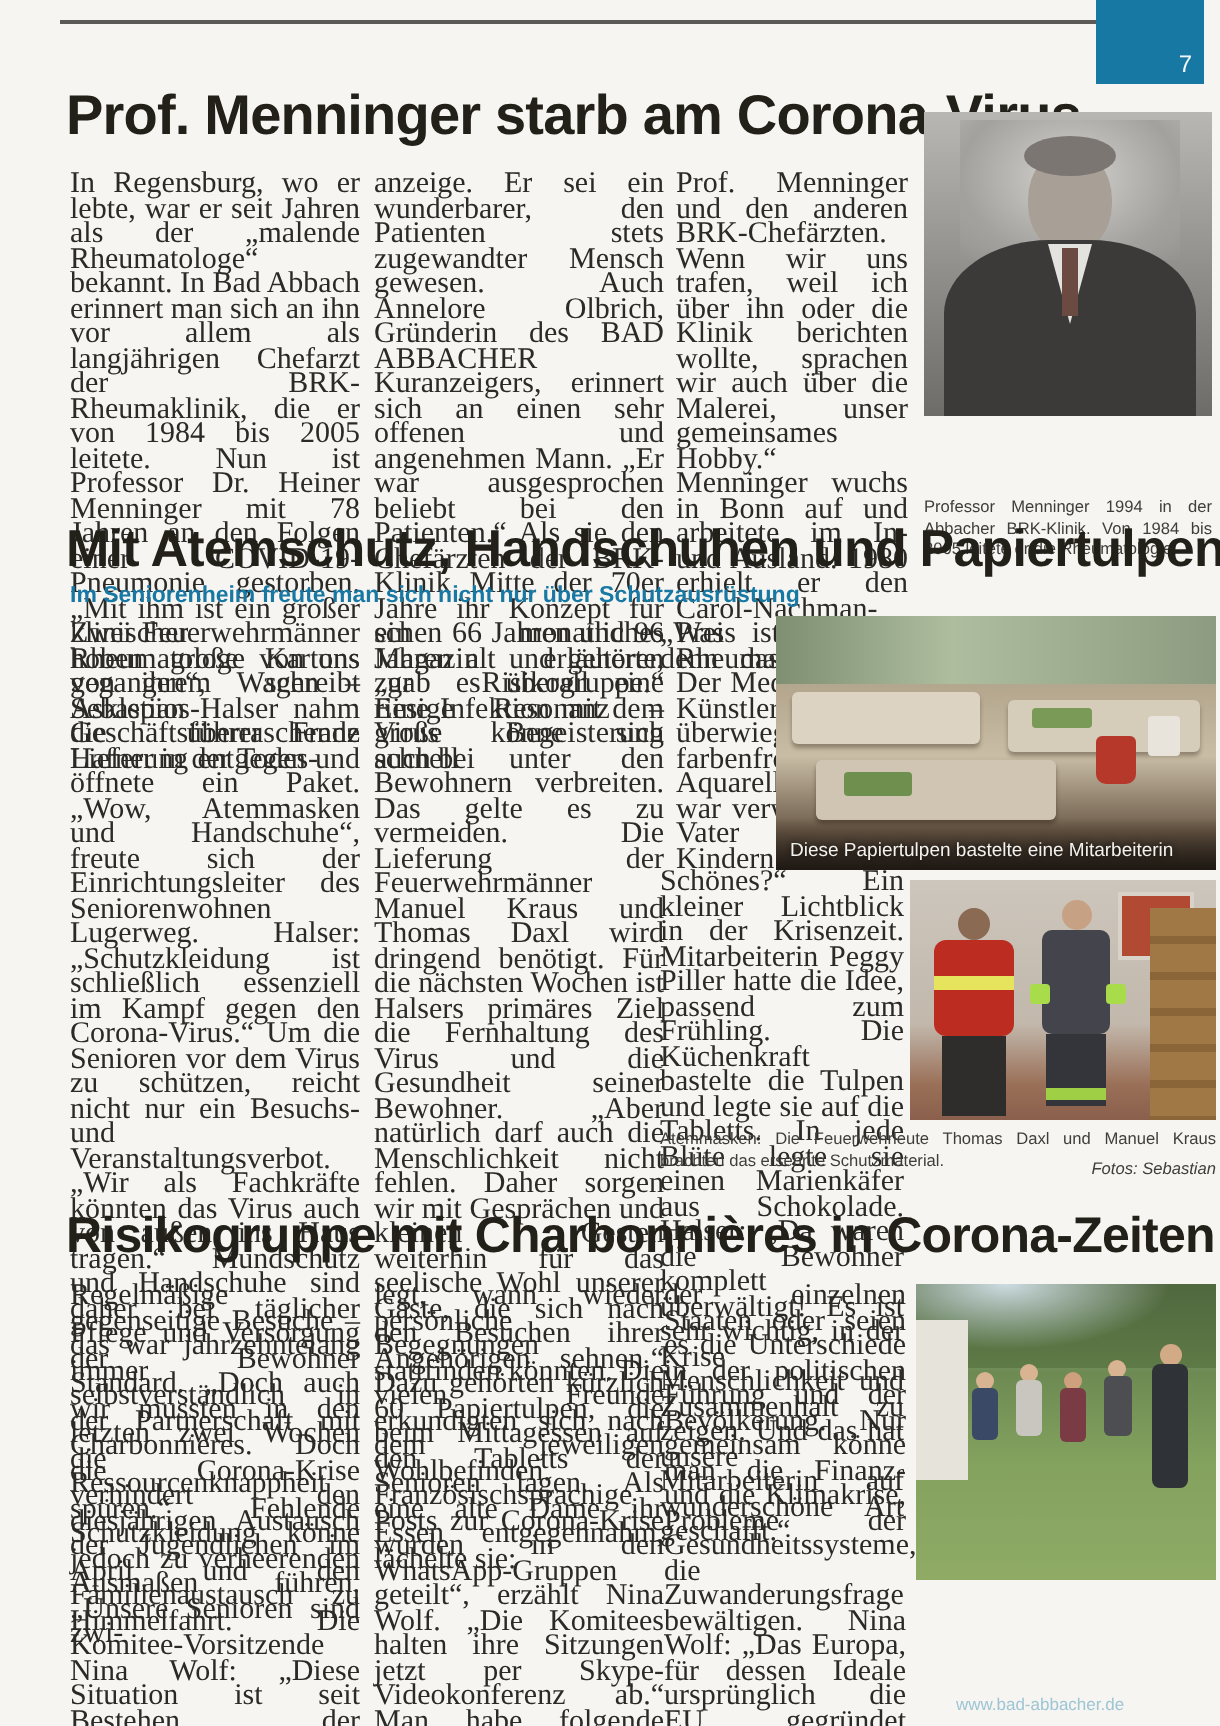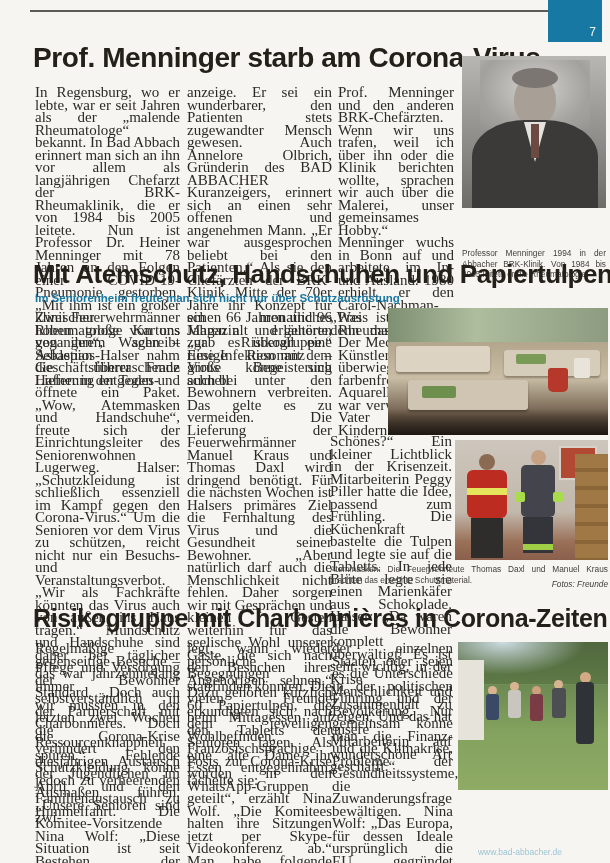--- a/index.html
+++ b/index.html
@@ -74,40 +74,41 @@
   <div class="photo" style="left:388px;top:308px;width:220px;height:127px;background:linear-gradient(180deg,#9aa78c 0%,#b5a88f 30%,#c9bda6 55%,#6b5a48 85%,#3e352c 100%);">
     <div style="left:0;top:0;width:220px;height:34px;background:linear-gradient(90deg,#7e8f72,#aebd9e 40%,#8d9c80);"></div>
     <div style="left:8px;top:38px;width:94px;height:26px;border-radius:3px;background:#ddd3c2;box-shadow:0 2px 2px rgba(60,45,30,.4);"></div>
     <div style="left:116px;top:42px;width:96px;height:26px;border-radius:3px;background:#d6ccba;box-shadow:0 2px 2px rgba(60,45,30,.4);"></div>
     <div style="left:20px;top:72px;width:120px;height:30px;border-radius:3px;background:#cfc5b2;box-shadow:0 2px 2px rgba(50,38,26,.45);"></div>
     <div style="left:34px;top:78px;width:34px;height:12px;background:#6f8f4e;border-radius:2px;"></div>
     <div style="left:128px;top:46px;width:30px;height:10px;background:#7a9a57;border-radius:2px;"></div>
     <div style="left:160px;top:60px;width:20px;height:24px;border-radius:3px 3px 5px 5px;background:#b5382a;"></div>
     <div style="left:186px;top:50px;width:16px;height:20px;border-radius:2px;background:#e8e4dc;"></div>
     <div style="left:0;bottom:0;width:220px;height:26px;background:linear-gradient(180deg,transparent,rgba(20,14,10,.75));"></div>
+    <div class="overlay-caption">Diese Papiertulpen bastelte eine Mitarbeiterin</div>
   </div>
 
   <div class="photo" style="left:455px;top:440px;width:153px;height:120px;background:linear-gradient(180deg,#cdc6bc 0%,#c2b8ac 60%,#9a7058 85%,#8a5f4c 100%);">
     <div style="left:104px;top:6px;width:34px;height:30px;background:#b24a33;border:2px solid #d8d2c8;"></div>
     <div style="left:120px;top:14px;width:33px;height:106px;background:repeating-linear-gradient(180deg,#a07845 0 14px,#8a6538 14px 18px);"></div>
     <div style="left:24px;top:14px;width:16px;height:16px;border-radius:50%;background:#8a6a52;"></div>
     <div style="left:12px;top:30px;width:40px;height:48px;border-radius:6px;background:#bd2c20;"></div>
     <div style="left:12px;top:48px;width:40px;height:7px;background:#e6e45c;"></div>
     <div style="left:16px;top:78px;width:32px;height:40px;background:#2f2d2b;"></div>
     <div style="left:76px;top:10px;width:15px;height:15px;border-radius:50%;background:#c7a183;"></div>
     <div style="left:66px;top:25px;width:34px;height:52px;border-radius:5px;background:#43444c;"></div>
     <div style="left:60px;top:52px;width:10px;height:10px;border-radius:2px;background:#a9dc4a;"></div>
     <div style="left:98px;top:52px;width:10px;height:10px;border-radius:2px;background:#a9dc4a;"></div>
     <div style="left:68px;top:77px;width:30px;height:36px;background:#34353b;"></div>
     <div style="left:68px;top:104px;width:30px;height:6px;background:#9fcf45;"></div>
   </div>
 
   <div class="caption" style="left:330px;top:564px;width:278px;height:26px;">
     <span>Atemmasken: Die Feuerwehrleute Thomas Daxl und Manuel Kraus brachten das ersehnte Schutzmaterial.</span>
-    <span class="credit">Fotos: Freunde</span>
+    <span class="credit">Fotos: Sebastian</span>
   </div>
 
   <div class="headline h3">Risikogruppe mit Charbonnières in Corona-Zeiten</div>
 
   <div class="col" style="left:35px;top:642px;width:145px;height:216px;">Regelmäßige gegenseitige Besuche – das war jahrzehntelang immer selbstverständlich in der Partnerschaft mit Charbonnières. Doch die Corona-Krise verhindert den diesjährigen Austausch der Jugendlichen im April und den Familienaustausch zu Himmelfahrt. Die Komitee-Vorsitzende Nina Wolf: „Diese Situation ist seit Bestehen der Partnerschaft einmalig und bedeutet Verschiebung des gewohnten Turnus. Der geplante Besuch zum Oktoberfest ist auch unwahrscheinlich.“ Kontakte finden nun per Mail, WhatsApp oder in persönlichen Telefonaten statt. „Es wurde über-</div>
   <div class="col" style="left:187px;top:642px;width:145px;height:216px;">legt, wann wieder persönliche Begegnungen stattfinden könnten. Die vielen Freunde erkundigten sich nach dem jeweiligen Wohlbefinden. Französischsprachige Posts zur Corona-Krise wurden in den WhatsApp-Gruppen geteilt“, erzählt Nina Wolf. „Die Komitees halten ihre Sitzungen jetzt per Skype-Videokonferenz ab.“ Man habe folgende Wünsche an Europa: Den Frieden und die Einheit in demokratischem Konsens zu bewahren, trotz aller Krisen, die uns bedrohen und die die Unterschiede in Europa wieder deutlicher ins Licht rücken. Sei es im Gesundheitssystem, der finanziellen Lage</div>
   <div class="col" style="left:332px;top:642px;width:121px;height:216px;">der einzelnen Staaten oder seien es die Unterschiede in der politischen Führung und der Bevölkerung. Nur gemeinsam könne man die Finanz- und die Klimakrise, Probleme der Gesundheitssysteme, die Zuwanderungsfrage bewältigen. Nina Wolf: „Das Europa, für dessen Ideale ursprünglich die EU gegründet wurde, muss wieder gestärkt werden – und den nationalistischen Meinungsmachern ein europäisches, humanistisches und solidarisches Weltbild entgegengestellt werden. Eine Partnerschaft kann durch ihre lebendige Dynamik sehr viel zu diesem gemeinsamen Streben beitragen.“</div>
 
   <div class="photo" style="left:458px;top:642px;width:150px;height:148px;background:linear-gradient(180deg,#b9c8bd 0%,#6d8a53 30%,#83a25e 60%,#8fab66 100%);">
     <div style="left:0;top:0;width:150px;height:42px;background:radial-gradient(ellipse at 30% 0%,#cddce2 0%,transparent 55%),linear-gradient(180deg,#51683f,#5e7a46);"></div>

